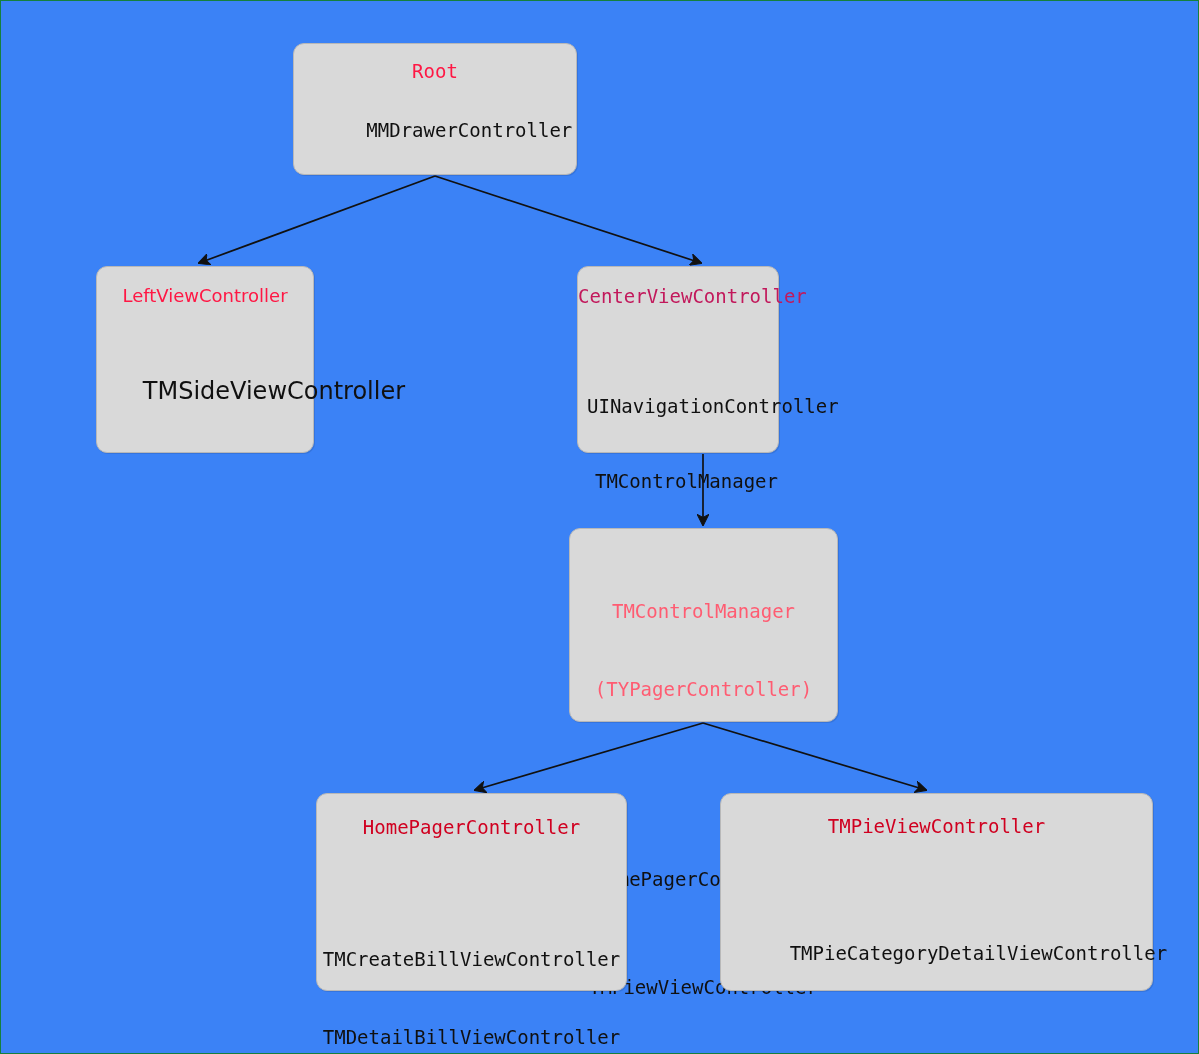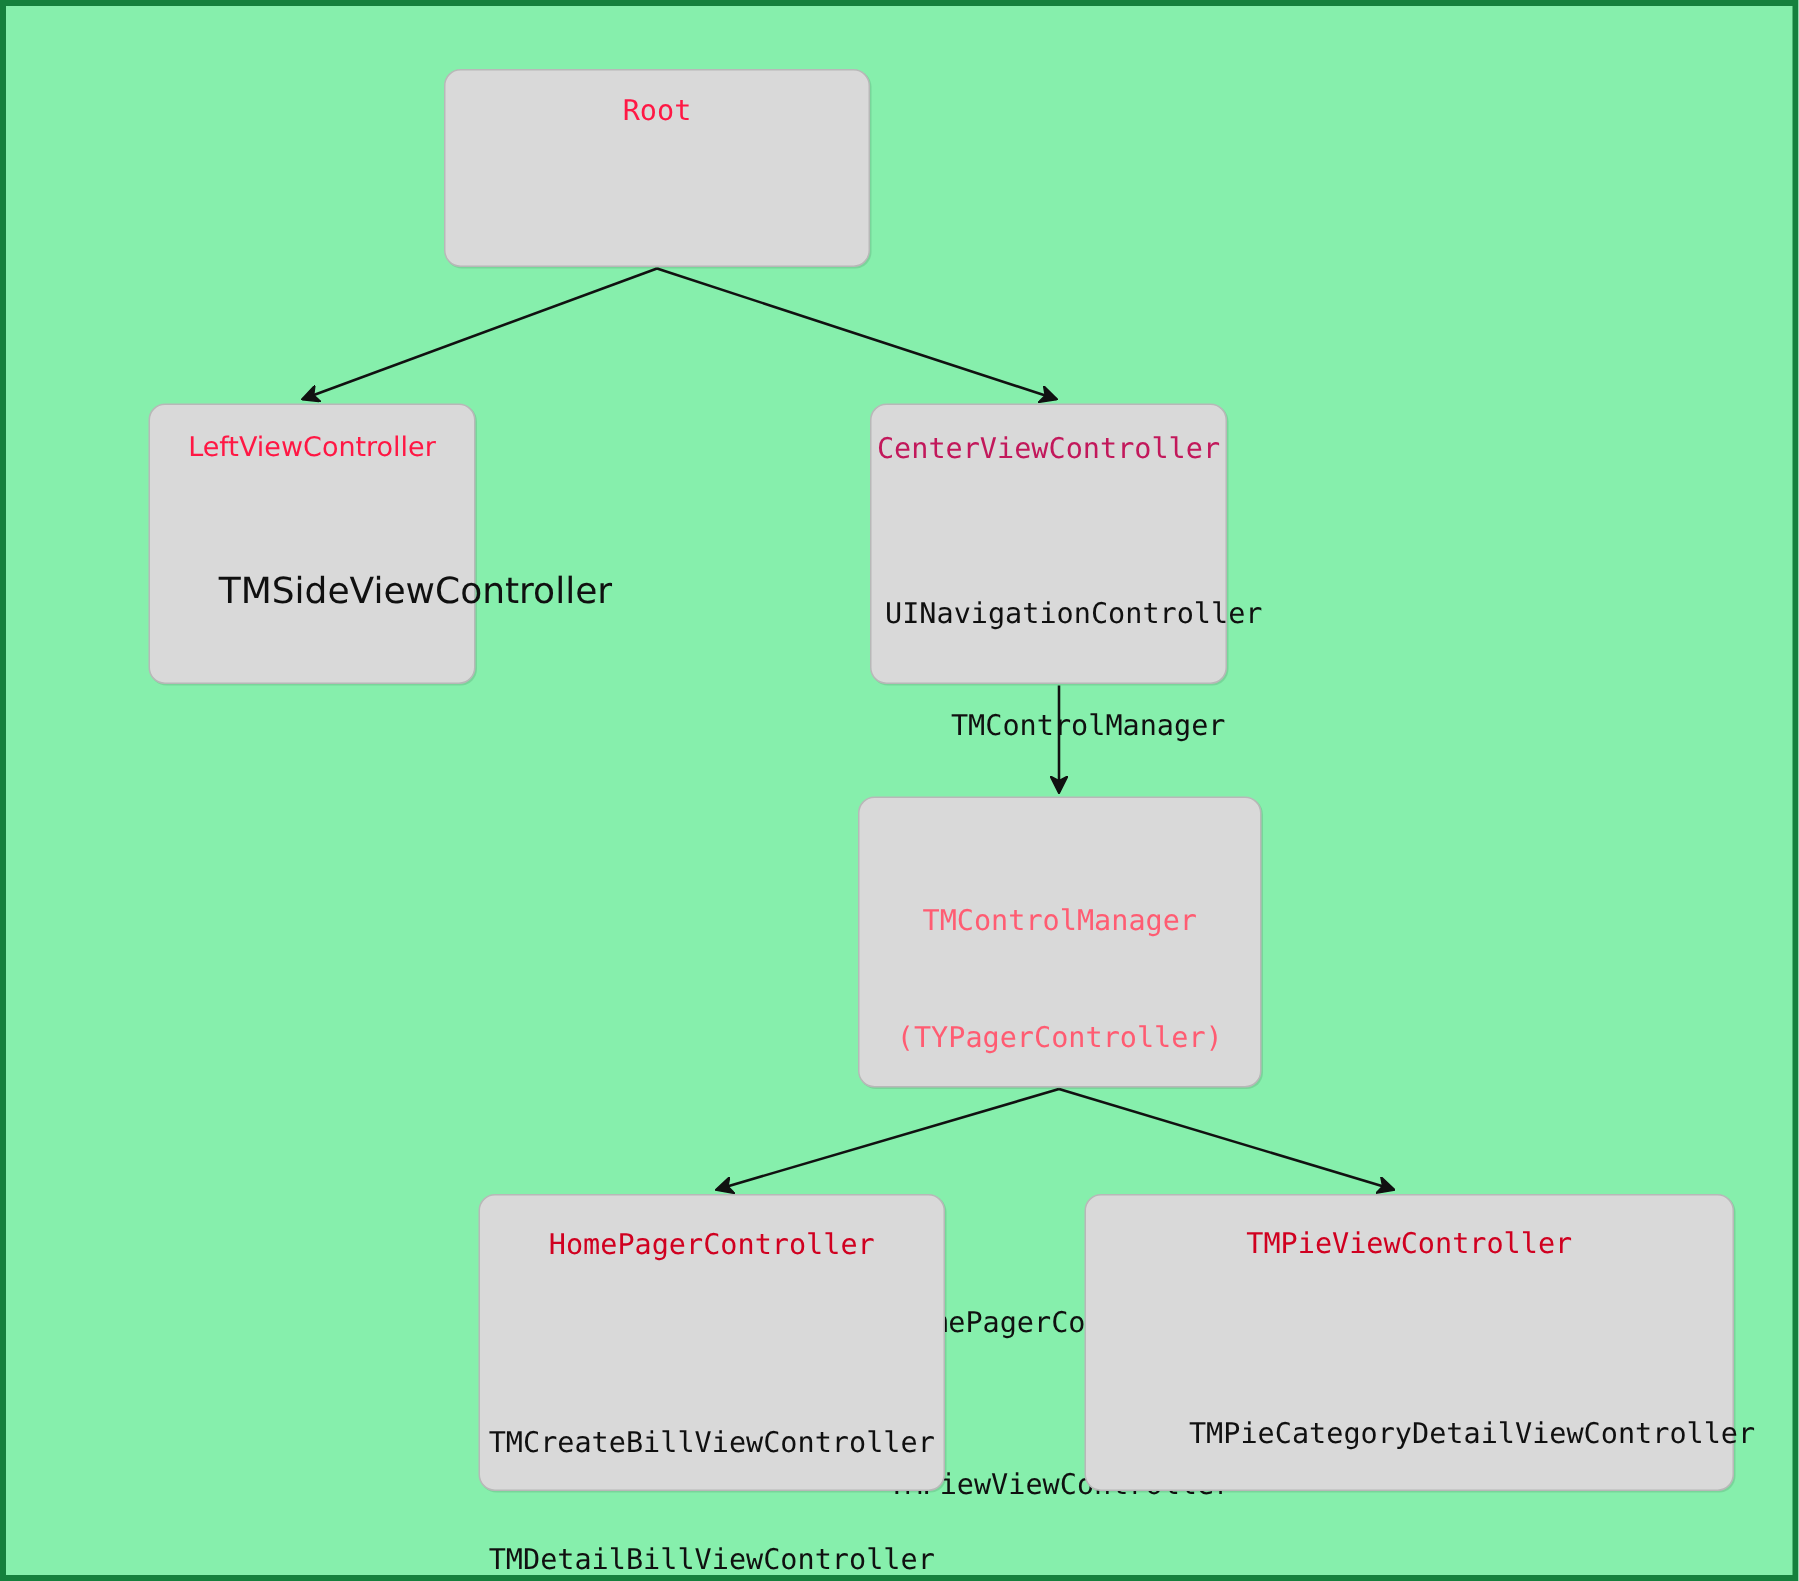--- a/index.html
+++ b/index.html
@@ -8,22 +8,22 @@
     padding: 0;
     background: #ffffff;
   }
   body {
     font-family: "DejaVu Sans Mono", monospace;
   }
   #canvas {
     position: relative;
     width: 1199px;
     height: 1054px;
-    background: #86efac;
-    border: 4px solid #15803d;
+    background: #3b82f6;
+    border: 1px solid #15803d;
     box-sizing: border-box;
     overflow: hidden;
   }
   #edge-layer {
     position: absolute;
     left: 0;
     top: 0;
     width: 1199px;
     height: 1054px;
     pointer-events: none;
@@ -76,21 +76,21 @@
     font-size: 18px;
   }
   #node-left .node-body {
     margin-top: 46px;
     text-align: center;
     font-family: "DejaVu Sans", sans-serif;
     font-size: 24px;
   }
 
   #node-center {
-    left: 576px; top: 265px; width: 238px; height: 187px;
+    left: 576px; top: 265px; width: 202px; height: 187px;
   }
   #node-center .node-title { margin-top: 17px; }
   #node-center .node-body {
     margin-top: 36px;
     padding-left: 9px;
     text-align: right;
   }
 
   #node-manager {
     left: 568px; top: 527px; width: 269px; height: 194px;
@@ -145,20 +145,23 @@
 
     <line x1="702" y1="453" x2="702" y2="524" stroke="#111111" stroke-width="1.7" marker-end="url(#arrowhead)"></line>
 
     <line x1="702" y1="722" x2="474" y2="789" stroke="#111111" stroke-width="1.7" marker-end="url(#arrowhead)"></line>
 
     <line x1="702" y1="722" x2="925" y2="789" stroke="#111111" stroke-width="1.7" marker-end="url(#arrowhead)"></line>
   </svg>
 
   <div class="node" id="node-root">
     <div class="node-title" style="color:#ff1744">Root</div>
+    <div class="node-body">
+      <span class="line">MMDrawerController</span>
+    </div>
   </div>
 
   <div class="node" id="node-left">
     <div class="node-title" style="color:#ff1744">LeftViewController</div>
     <div class="node-body">
       <span class="line">TMSideViewController</span>
     </div>
   </div>
 
   <div class="node" id="node-center">

